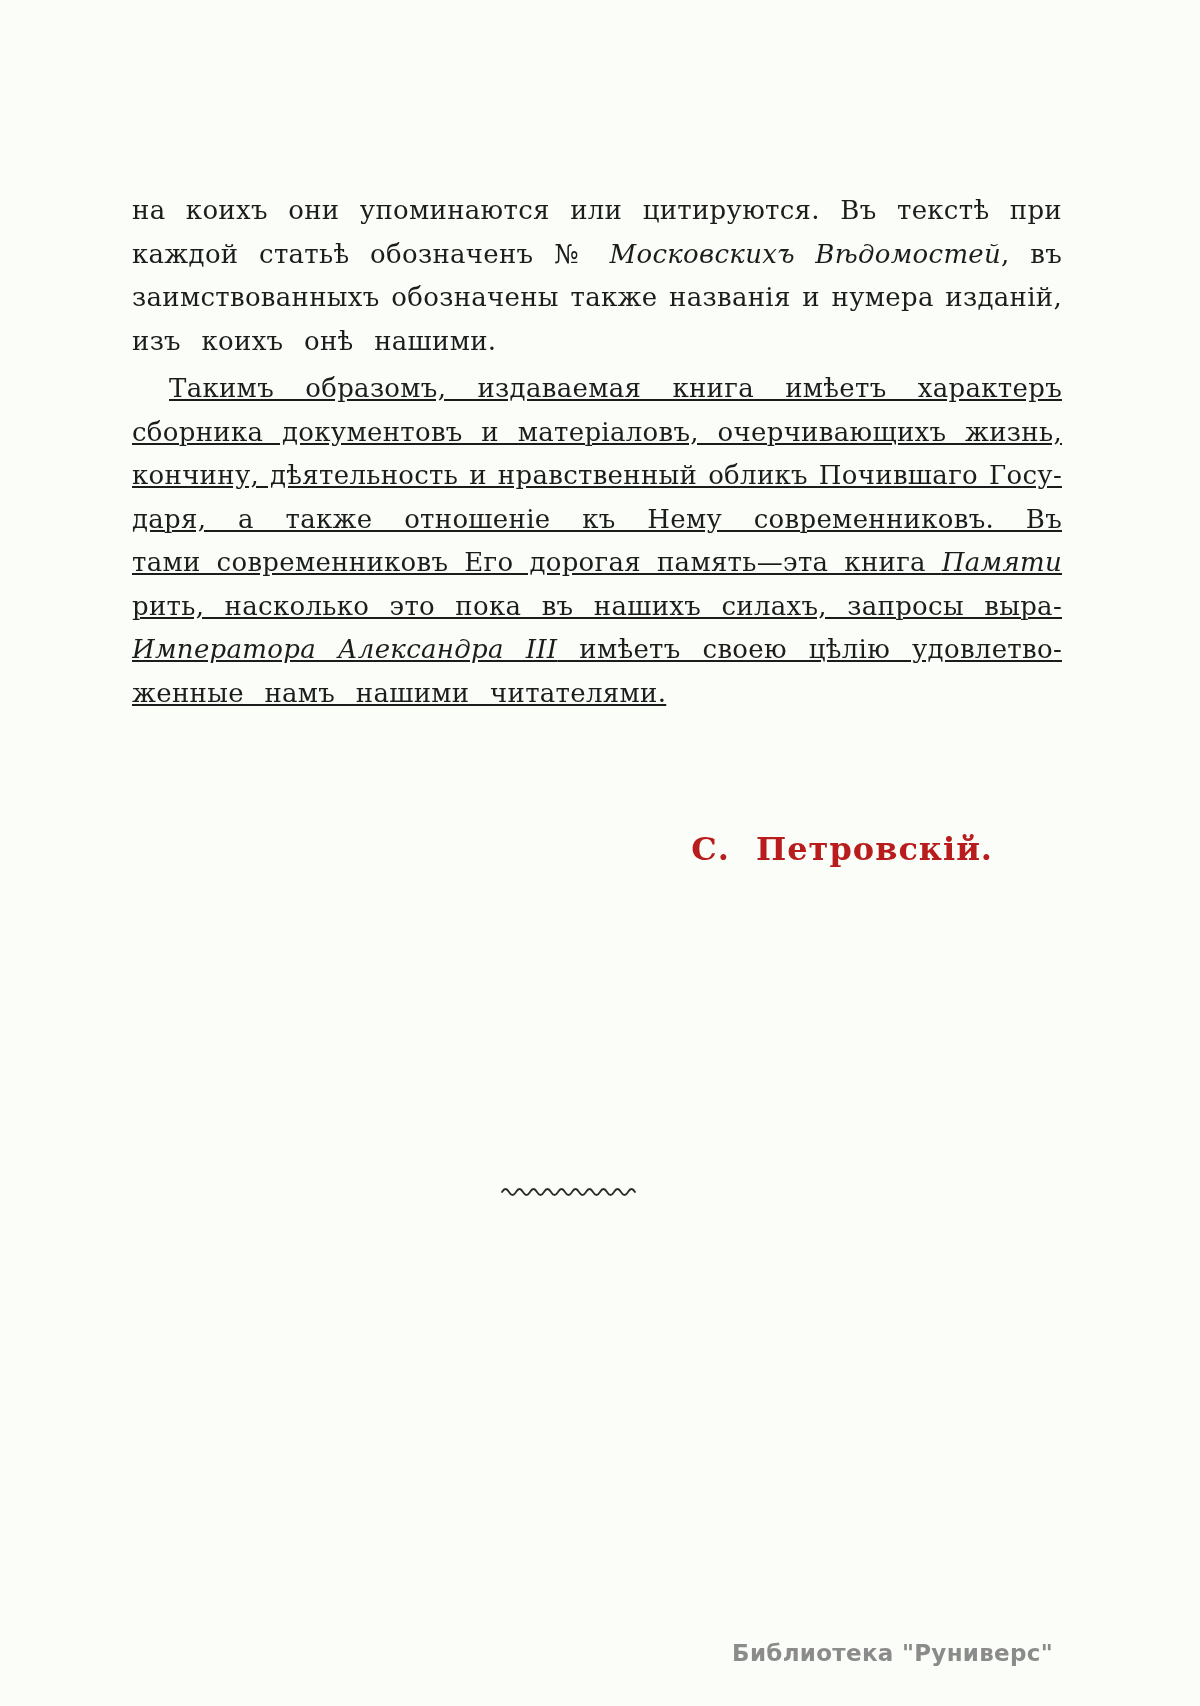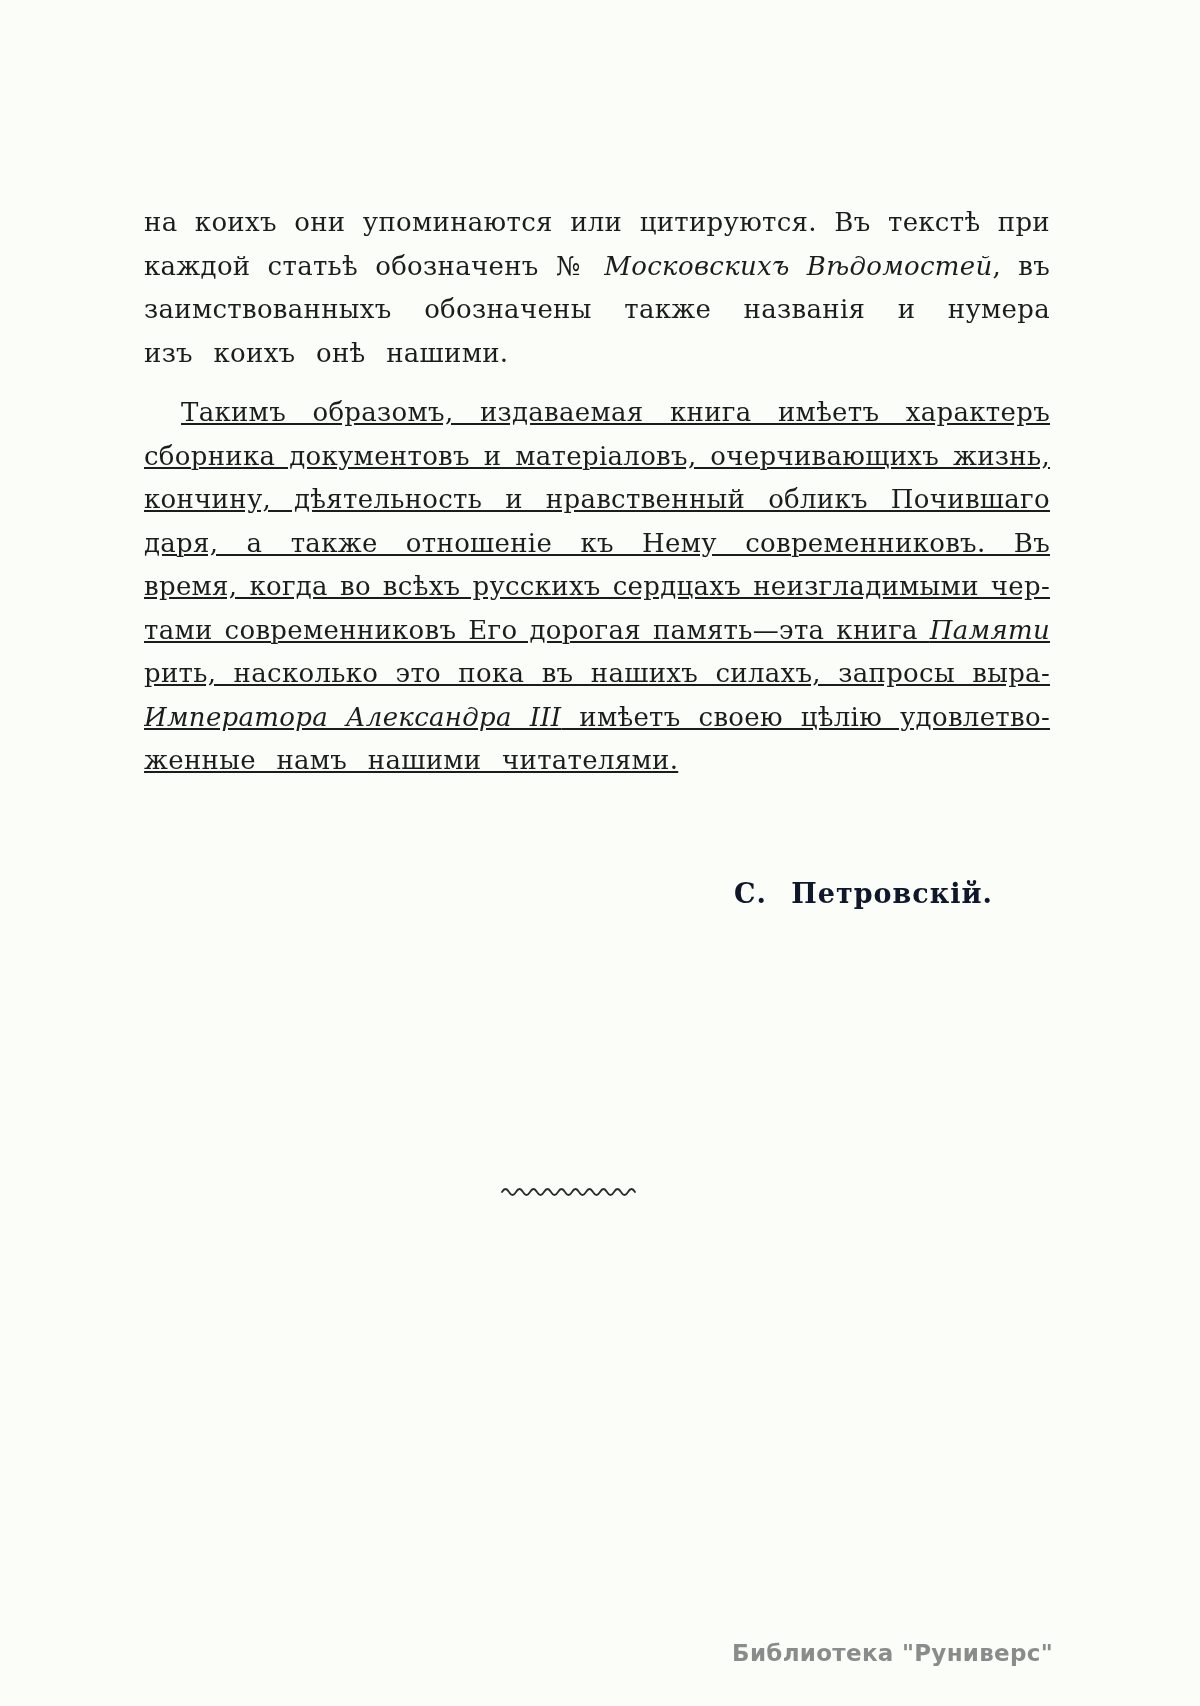--- a/index.html
+++ b/index.html
@@ -18,21 +18,21 @@
   .scan-page {
     position: absolute;
     inset: 0;
   }
   .text-block {
     position: absolute;
     left: 128px;
     top: 185px;
     width: 938px;
   }
-  .paragraph { margin: 16px; }
+  .paragraph { margin: 4px; }
   .paragraph + .paragraph { margin-top: 4px; text-decoration: underline; }
   .line {
     font-size: 26px;
     line-height: 43.5px;
     height: 43.5px;
     overflow: hidden;
     text-align: justify;
     text-align-last: justify;
     letter-spacing: 0.3px;
     word-spacing: 2px;
@@ -42,27 +42,27 @@
     word-spacing: 12px;
   }
   .line.indent {
     text-indent: 37px;
   }
   .italic {
     font-style: italic;
   }
   .signature {
     position: absolute;
-    top: 878px;
+    top: 830px;
     right: 207px;
-    font-size: 27px;
+    font-size: 32px;
     font-weight: bold;
     letter-spacing: 1px;
     word-spacing: 14px;
-    color: #0f172a;
+    color: #b91c1c;
   }
   .divider {
     position: absolute;
     left: 500px;
     top: 1182px;
     width: 140px;
     height: 12px;
   }
   .watermark {
     position: absolute;
@@ -87,21 +87,20 @@
       <div class="line"><span>каждой статьѣ обозначенъ № </span><span class="italic">Московскихъ Вѣдомостей</span><span>, въ</span></div>
       <div class="line"><span>заимствованныхъ обозначены также названія и нумера изданій,</span></div>
       <div class="line last"><span>изъ коихъ онѣ нашими.</span></div>
     </div>
 
     <div class="paragraph">
       <div class="line indent"><span>Такимъ образомъ, издаваемая книга имѣетъ характеръ</span></div>
       <div class="line"><span>сборника документовъ и матеріаловъ, очерчивающихъ жизнь,</span></div>
       <div class="line"><span>кончину, дѣятельность и нравственный обликъ Почившаго Госу-</span></div>
       <div class="line"><span>даря, а также отношеніе къ Нему современниковъ. Въ настоящее</span></div>
-      <div class="line"><span>время, когда во всѣхъ русскихъ сердцахъ неизгладимыми чер-</span></div>
       <div class="line"><span>тами современниковъ Его дорогая память—эта книга </span><span class="italic">Памяти</span></div>
       <div class="line"><span>рить, насколько это пока въ нашихъ силахъ, запросы выра-</span></div>
       <div class="line"><span class="italic">Императора Александра III</span><span> имѣетъ своею цѣлію удовлетво-</span></div>
       <div class="line last"><span>женные намъ нашими читателями.</span></div>
     </div>
 
   </div>
 
   <div class="signature">С. Петровскій.</div>
 

